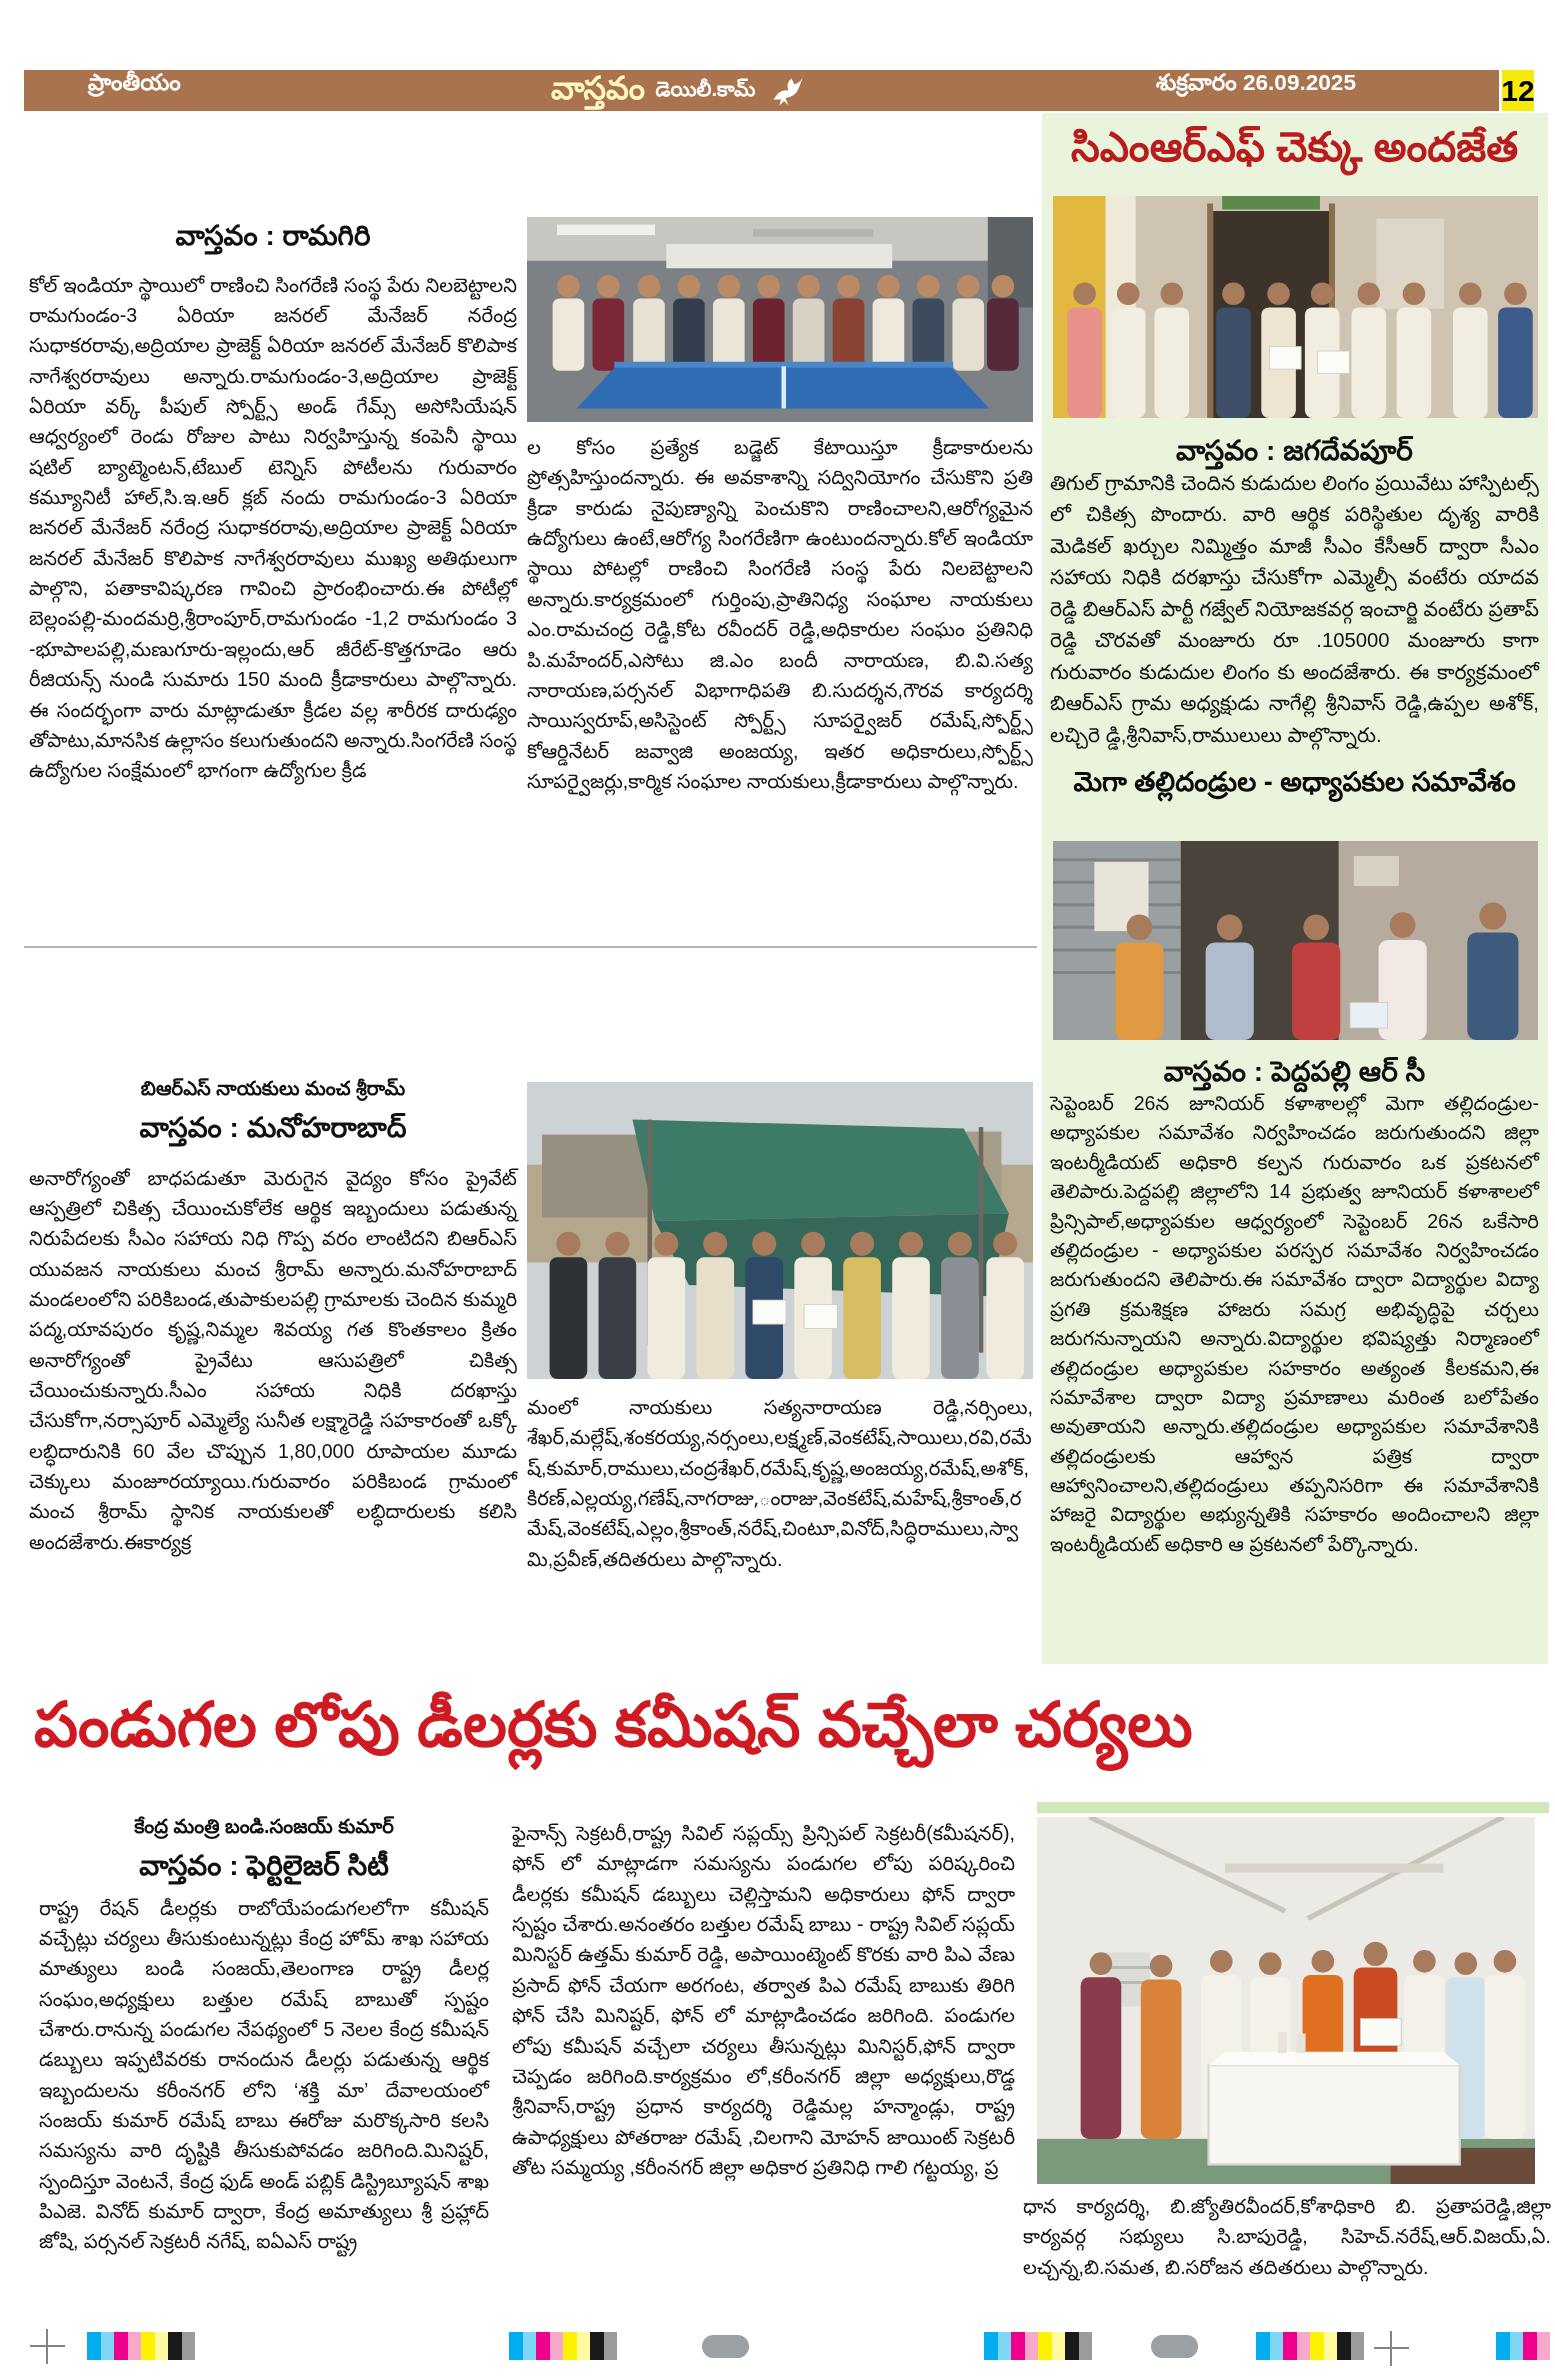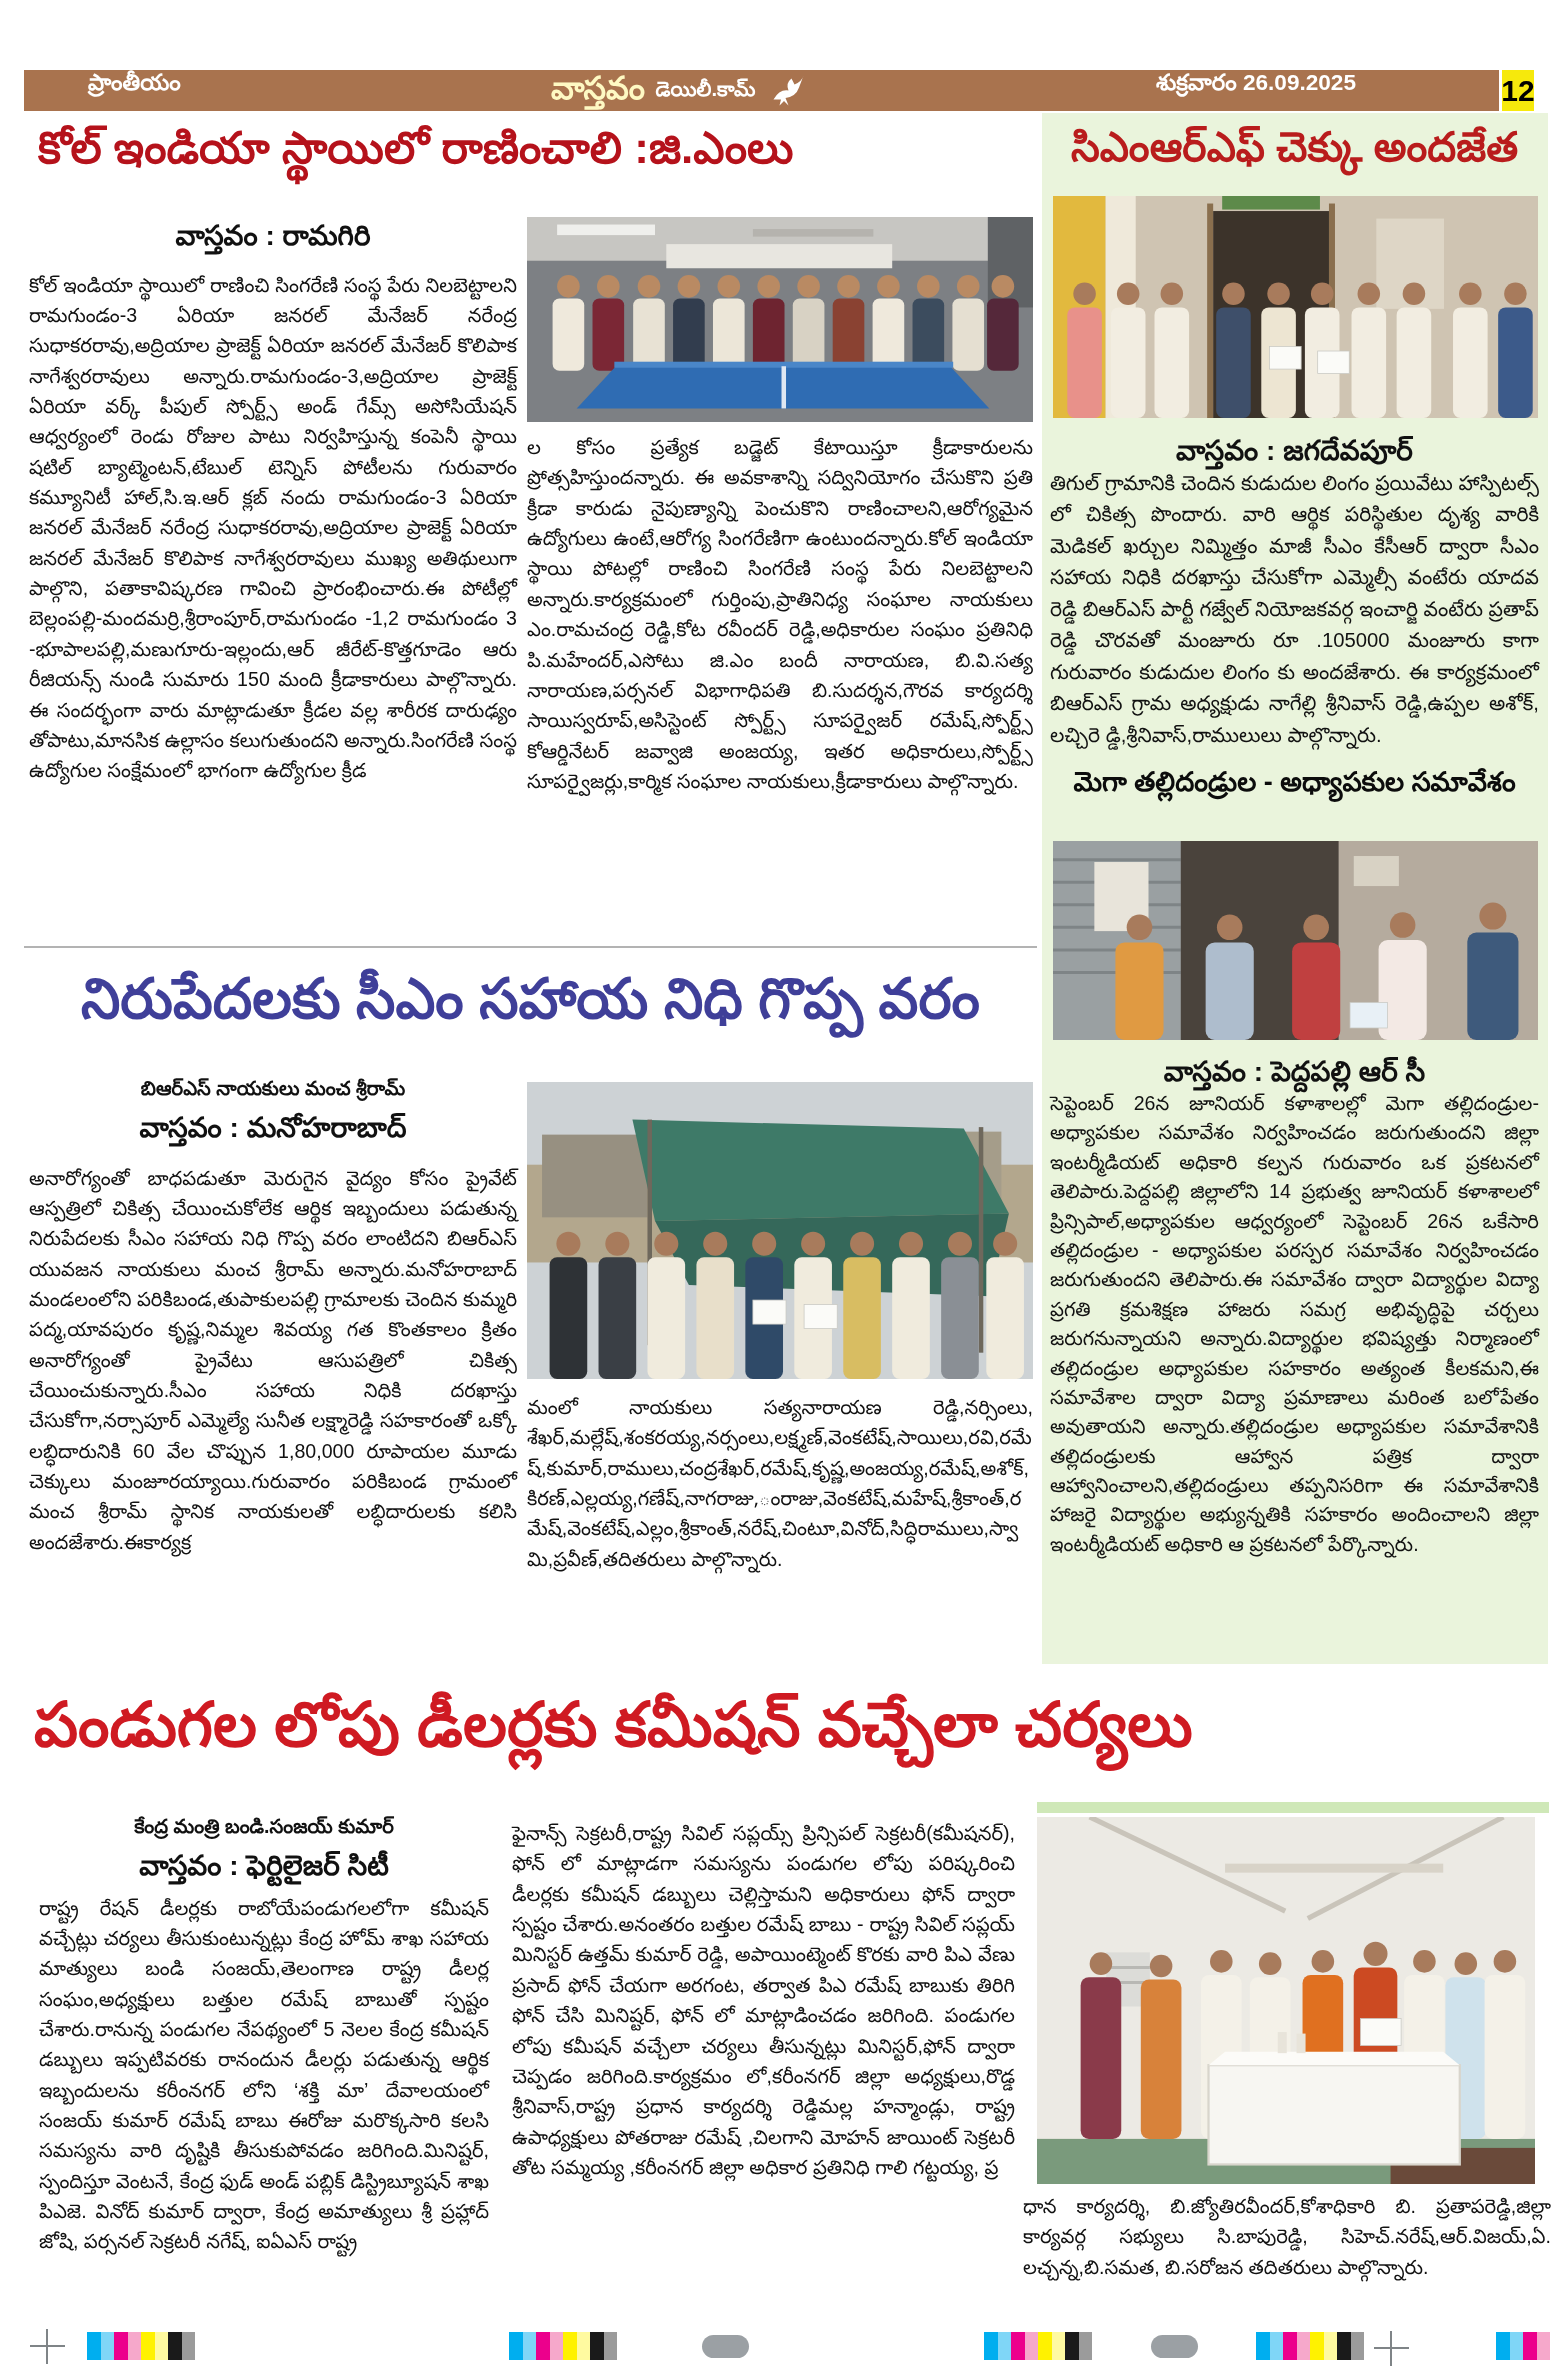--- a/index.html
+++ b/index.html
@@ -93,21 +93,20 @@
       <span>
         <svg width="39" height="33" viewBox="0 0 52 44">
           <path d="M10 34 Q18 20 30 22 Q26 12 34 6 L38 14 Q48 10 50 2 L44 18 Q40 30 26 32 L30 42 24 36 18 42 20 34 Z" fill="#ffffff"></path>
         </svg>
       </span>
     </span>
     <span class="daydate">శుక్రవారం 26.09.2025</span>
   </div>
   <div class="pagebox">12</div>
 
-  <div class="a1-headline">కోల్ ఇండియా స్థాయిలో రాణించాలి :జి.ఎంలు</div>
 
   <div class="a1-col1">
     <div class="dateline">వాస్తవం : రామగిరి</div>
     <div class="bodytext">కోల్ ఇండియా స్థాయిలో రాణించి సింగరేణి సంస్థ పేరు నిలబెట్టాలని రామగుండం-3 ఏరియా జనరల్ మేనేజర్ నరేంద్ర సుధాకరరావు,అద్రియాల ప్రాజెక్ట్ ఏరియా జనరల్ మేనేజర్ కొలిపాక నాగేశ్వరరావులు అన్నారు.రామగుండం-3,అద్రియాల ప్రాజెక్ట్ ఏరియా వర్క్ పీపుల్ స్పోర్ట్స్ అండ్ గేమ్స్ అసోసియేషన్ ఆధ్వర్యంలో రెండు రోజుల పాటు నిర్వహిస్తున్న కంపెనీ స్థాయి షటిల్ బ్యాట్మెంటన్,టేబుల్ టెన్నిస్ పోటీలను గురువారం కమ్యూనిటీ హాల్,సి.ఇ.ఆర్ క్లబ్ నందు రామగుండం-3 ఏరియా జనరల్ మేనేజర్ నరేంద్ర సుధాకరరావు,అద్రియాల ప్రాజెక్ట్ ఏరియా జనరల్ మేనేజర్ కొలిపాక నాగేశ్వరరావులు ముఖ్య అతిథులుగా పాల్గొని, పతాకావిష్కరణ గావించి ప్రారంభించారు.ఈ పోటీల్లో బెల్లంపల్లి-మందమర్రి,శ్రీరాంపూర్,రామగుండం -1,2 రామగుండం 3 -భూపాలపల్లి,మణుగూరు-ఇల్లందు,ఆర్ జీరేట్-కొత్తగూడెం ఆరు రీజియన్స్ నుండి సుమారు 150 మంది క్రీడాకారులు పాల్గొన్నారు. ఈ సందర్భంగా వారు మాట్లాడుతూ క్రీడల వల్ల శారీరక దారుఢ్యం తోపాటు,మానసిక ఉల్లాసం కలుగుతుందని అన్నారు.సింగరేణి సంస్థ ఉద్యోగుల సంక్షేమంలో భాగంగా ఉద్యోగుల క్రీడ</div>
   </div>
 
   <div class="photo a1-photo">
     <svg viewBox="0 0 672 272" preserveAspectRatio="none">
       <rect width="672" height="272" fill="#7d8084"></rect>
       <rect width="672" height="58" fill="#c7c6c2"></rect>
@@ -148,21 +147,20 @@
       <rect x="338" y="198" width="6" height="56" fill="#dfe7f2"></rect>
     </svg>
   </div>
 
   <div class="a1-col2">
     <div class="bodytext">ల కోసం ప్రత్యేక బడ్జెట్ కేటాయిస్తూ క్రీడాకారులను ప్రోత్సహిస్తుందన్నారు. ఈ అవకాశాన్ని సద్వినియోగం చేసుకొని ప్రతి క్రీడా కారుడు నైపుణ్యాన్ని పెంచుకొని రాణించాలని,ఆరోగ్యమైన ఉద్యోగులు ఉంటే,ఆరోగ్య సింగరేణిగా ఉంటుందన్నారు.కోల్ ఇండియా స్థాయి పోటల్లో రాణించి సింగరేణి సంస్థ పేరు నిలబెట్టాలని అన్నారు.కార్యక్రమంలో గుర్తింపు,ప్రాతినిధ్య సంఘాల నాయకులు ఎం.రామచంద్ర రెడ్డి,కోట రవీందర్ రెడ్డి,అధికారుల సంఘం ప్రతినిధి పి.మహేందర్,ఎసోటు జి.ఎం బందీ నారాయణ, బి.వి.సత్య నారాయణ,పర్సనల్ విభాగాధిపతి బి.సుదర్శన,గౌరవ కార్యదర్శి సాయిస్వరూప్,అసిస్టెంట్ స్పోర్ట్స్ సూపర్వైజర్ రమేష్,స్పోర్ట్స్ కోఆర్డినేటర్ జవ్వాజి అంజయ్య, ఇతర అధికారులు,స్పోర్ట్స్ సూపర్వైజర్లు,కార్మిక సంఘాల నాయకులు,క్రీడాకారులు పాల్గొన్నారు.</div>
   </div>
 
   <div class="divider"></div>
 
-  <div class="a2-headline">నిరుపేదలకు సీఎం సహాయ నిధి గొప్ప వరం</div>
 
   <div class="a2-col1">
     <div class="byline">బిఆర్ఎస్ నాయకులు మంచ శ్రీరామ్</div>
     <div class="dateline">వాస్తవం : మనోహరాబాద్</div>
     <div class="bodytext">అనారోగ్యంతో బాధపడుతూ మెరుగైన వైద్యం కోసం ప్రైవేట్ ఆస్పత్రిలో చికిత్స చేయించుకోలేక ఆర్థిక ఇబ్బందులు పడుతున్న నిరుపేదలకు సీఎం సహాయ నిధి గొప్ప వరం లాంటిదని బిఆర్ఎస్ యువజన నాయకులు మంచ శ్రీరామ్ అన్నారు.మనోహరాబాద్ మండలంలోని పరికిబండ,తుపాకులపల్లి గ్రామాలకు చెందిన కుమ్మరి పద్మ,యావపురం కృష్ణ,నిమ్మల శివయ్య గత కొంతకాలం క్రితం అనారోగ్యంతో ప్రైవేటు ఆసుపత్రిలో చికిత్స చేయించుకున్నారు.సీఎం సహాయ నిధికి దరఖాస్తు చేసుకోగా,నర్సాపూర్ ఎమ్మెల్యే సునీత లక్ష్మారెడ్డి సహకారంతో ఒక్కో లబ్ధిదారునికి 60 వేల చొప్పున 1,80,000 రూపాయల మూడు చెక్కులు మంజూరయ్యాయి.గురువారం పరికిబండ గ్రామంలో మంచ శ్రీరామ్ స్థానిక నాయకులతో లబ్ధిదారులకు కలిసి అందజేశారు.ఈకార్యక్ర</div>
   </div>
 
   <div class="photo a2-photo">
     <svg viewBox="0 0 672 395" preserveAspectRatio="none">
       <rect width="672" height="395" fill="#cdd2d5"></rect>

